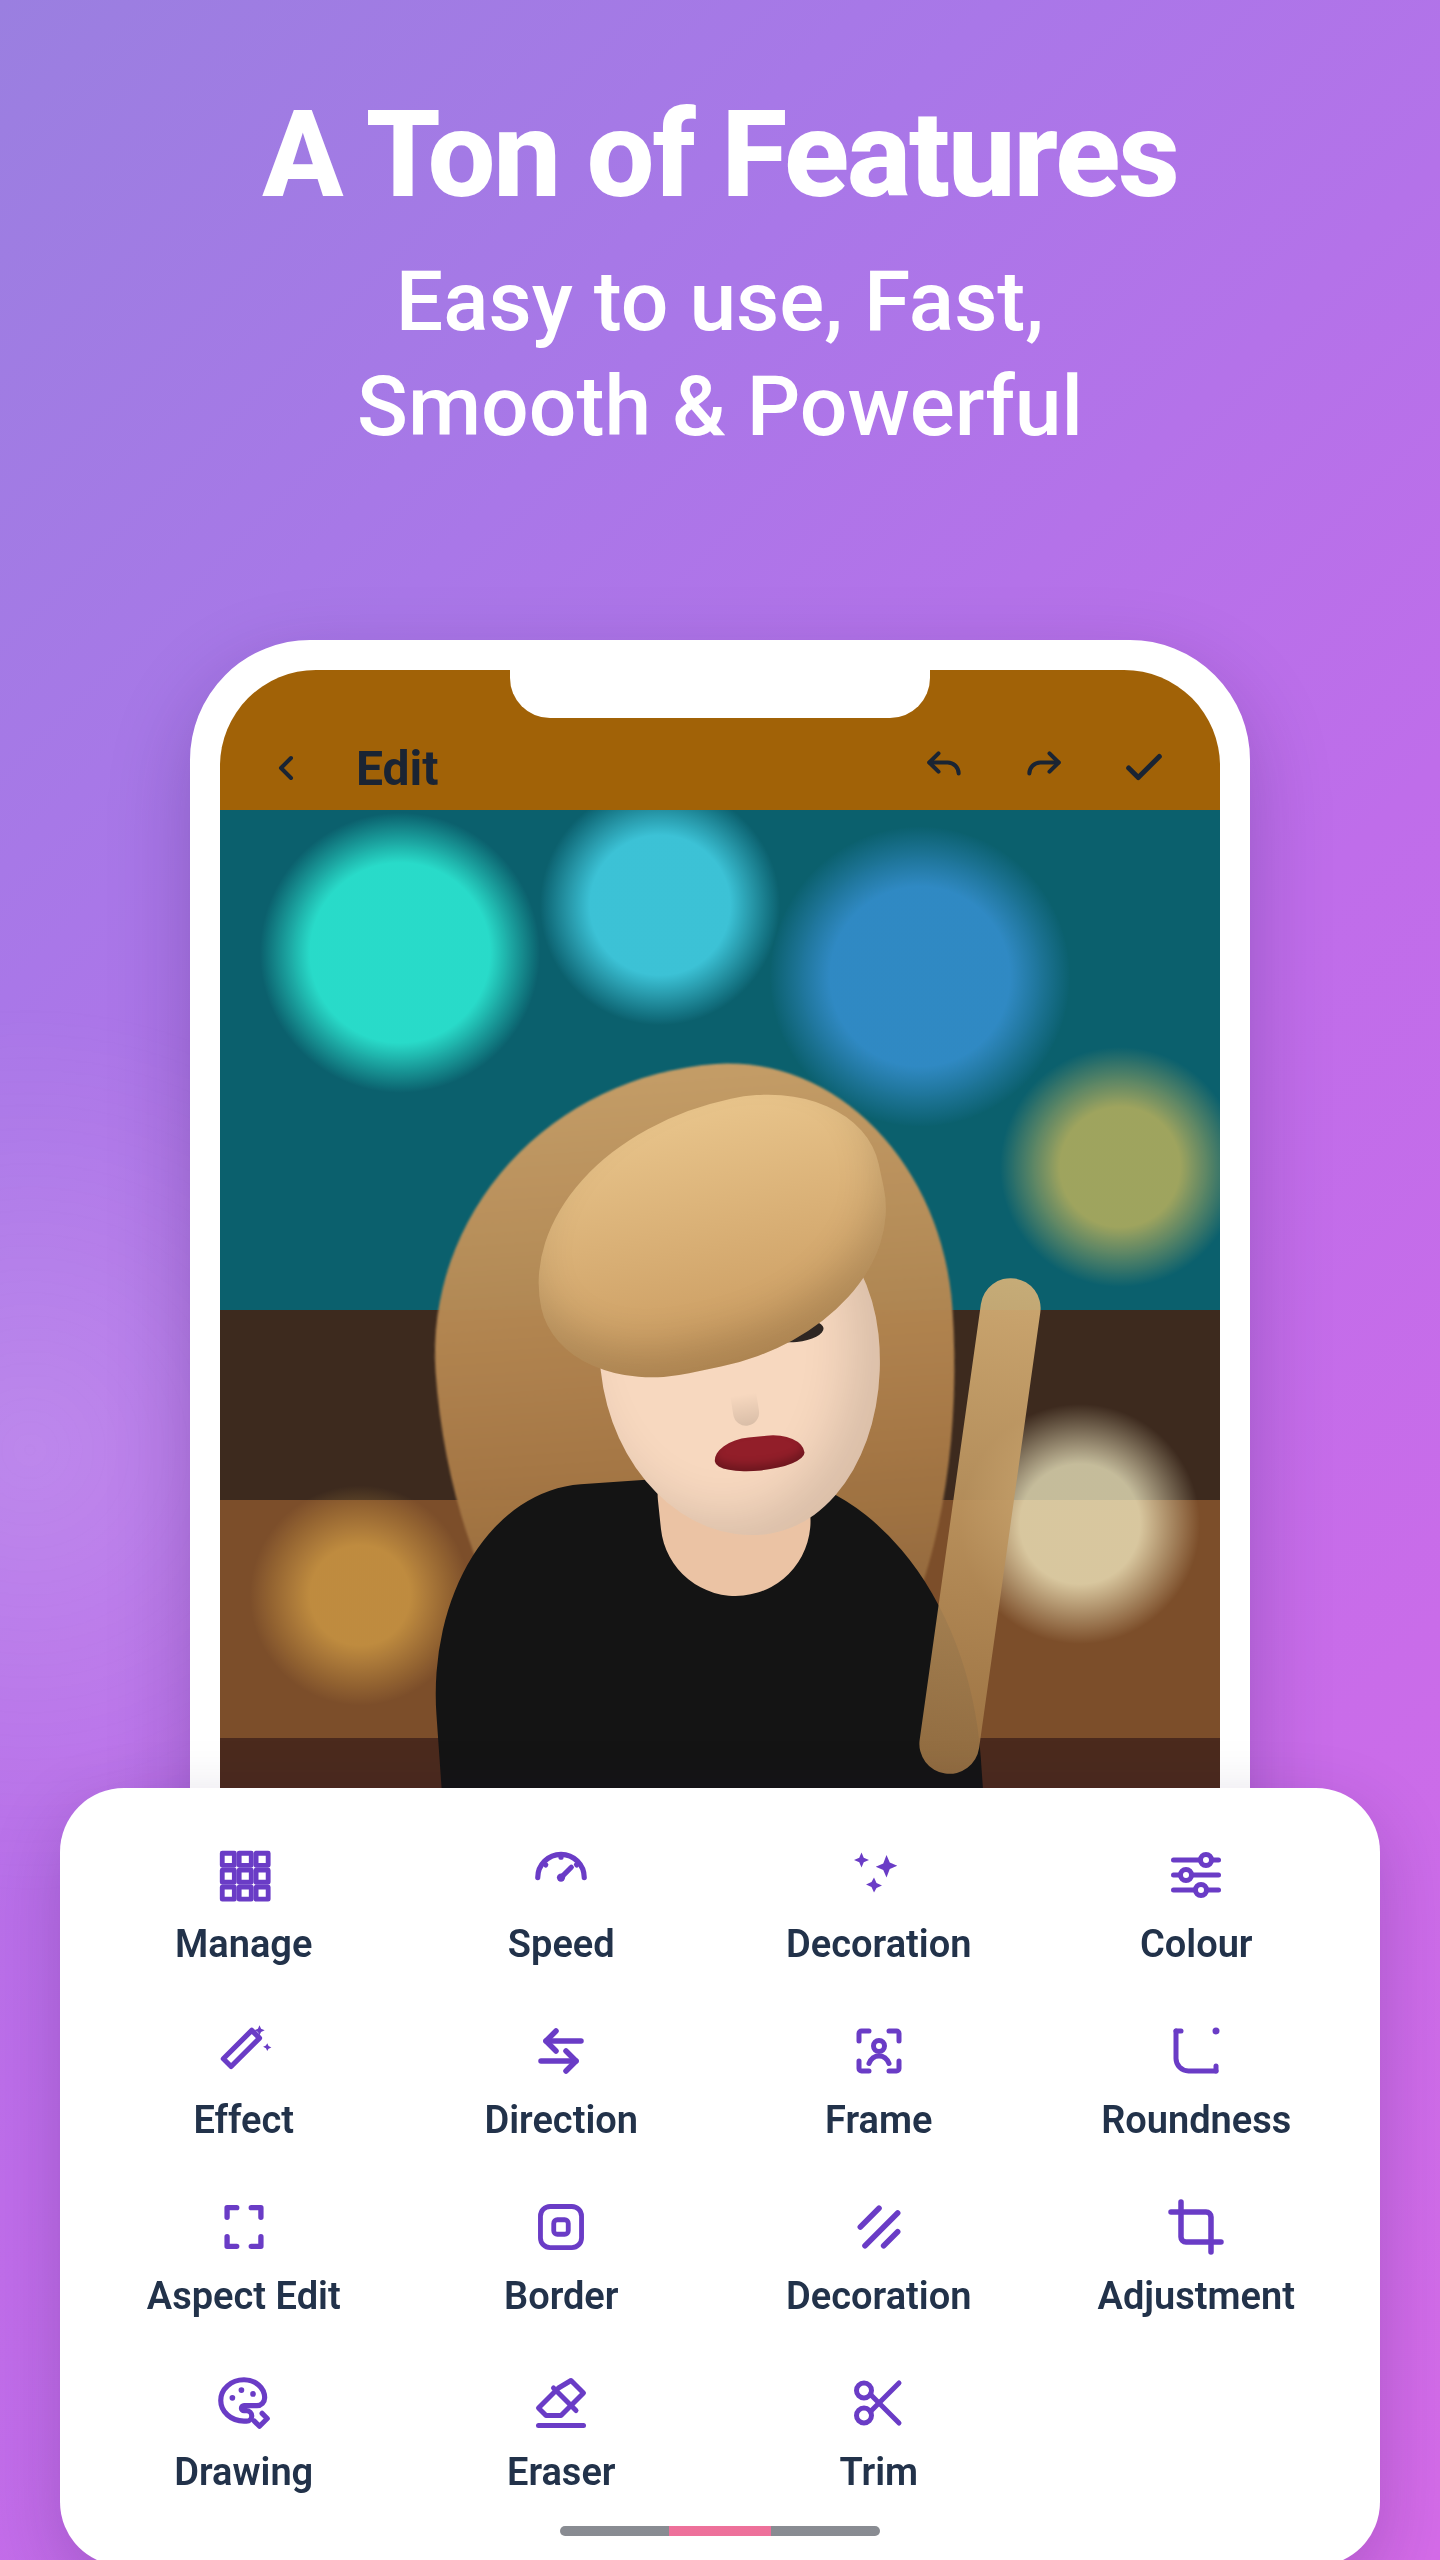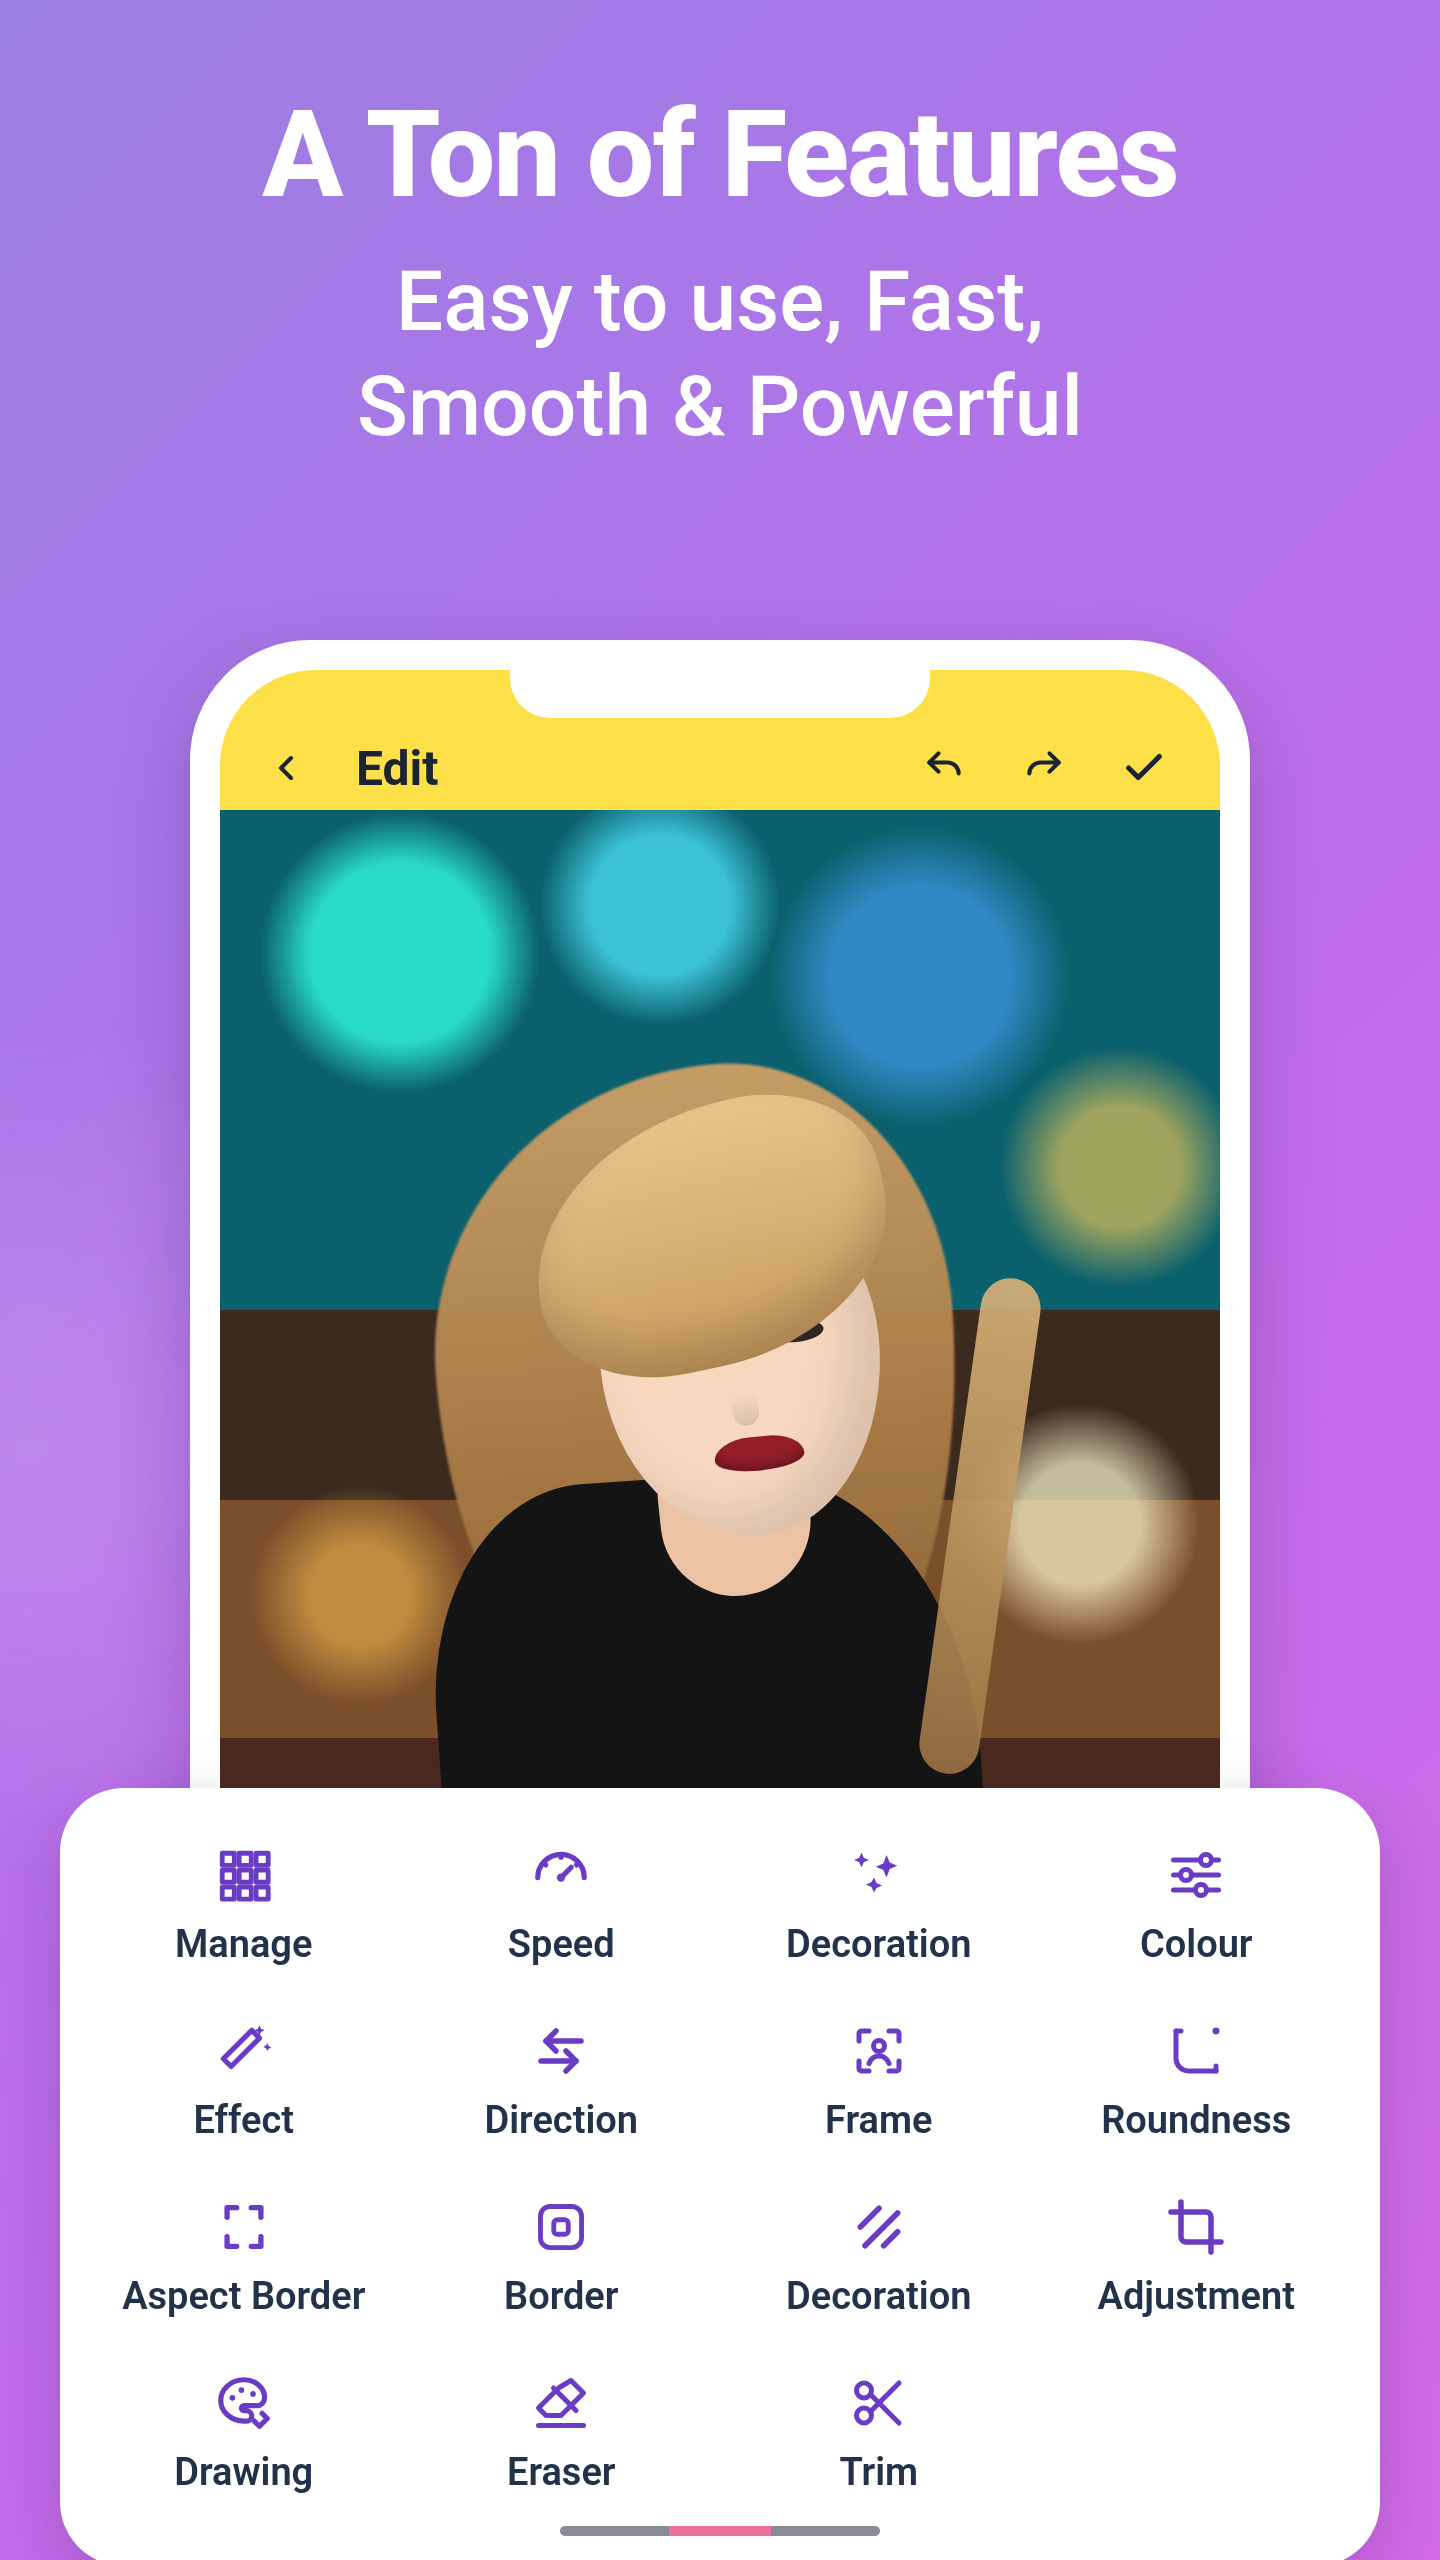--- a/index.html
+++ b/index.html
@@ -80,21 +80,21 @@
   }
 
   
   .topbar {
     position: relative;
     height: 140px;
     padding: 56px 40px 0 30px;
     display: flex;
     align-items: center;
     gap: 28px;
-    background: #fde047;
+    background: #a16207;
   }
   .topbar .title {
     font-size: 48px;
     font-weight: 700;
     color: #1a2433;
     margin-left: 6px;
   }
   .topbar .spacer { flex: 1; }
   .tb-btn {
     width: 72px;
@@ -436,21 +436,21 @@
 
       <div class="tool">
         <div class="ico">
           <svg width="58" height="58" viewBox="0 0 24 24" fill="none" stroke="currentColor" stroke-width="2.2" stroke-linecap="round" stroke-linejoin="round">
               <path d="M9 4H5v4"></path>
               <path d="M15 4h4v4"></path>
               <path d="M9 20H5v-4"></path>
               <path d="M15 20h4v-4"></path>
             </svg>
         </div>
-        <div class="lbl">Aspect Border</div>
+        <div class="lbl">Aspect Edit</div>
       </div>
 
       <div class="tool">
         <div class="ico">
           <svg width="58" height="58" viewBox="0 0 24 24" fill="none" stroke="currentColor" stroke-width="2" stroke-linecap="round" stroke-linejoin="round">
               <rect x="3.5" y="3.5" width="17" height="17" rx="4"></rect>
               <rect x="9" y="9" width="6" height="6" rx="1.5"></rect>
             </svg>
         </div>
         <div class="lbl">Border</div>

